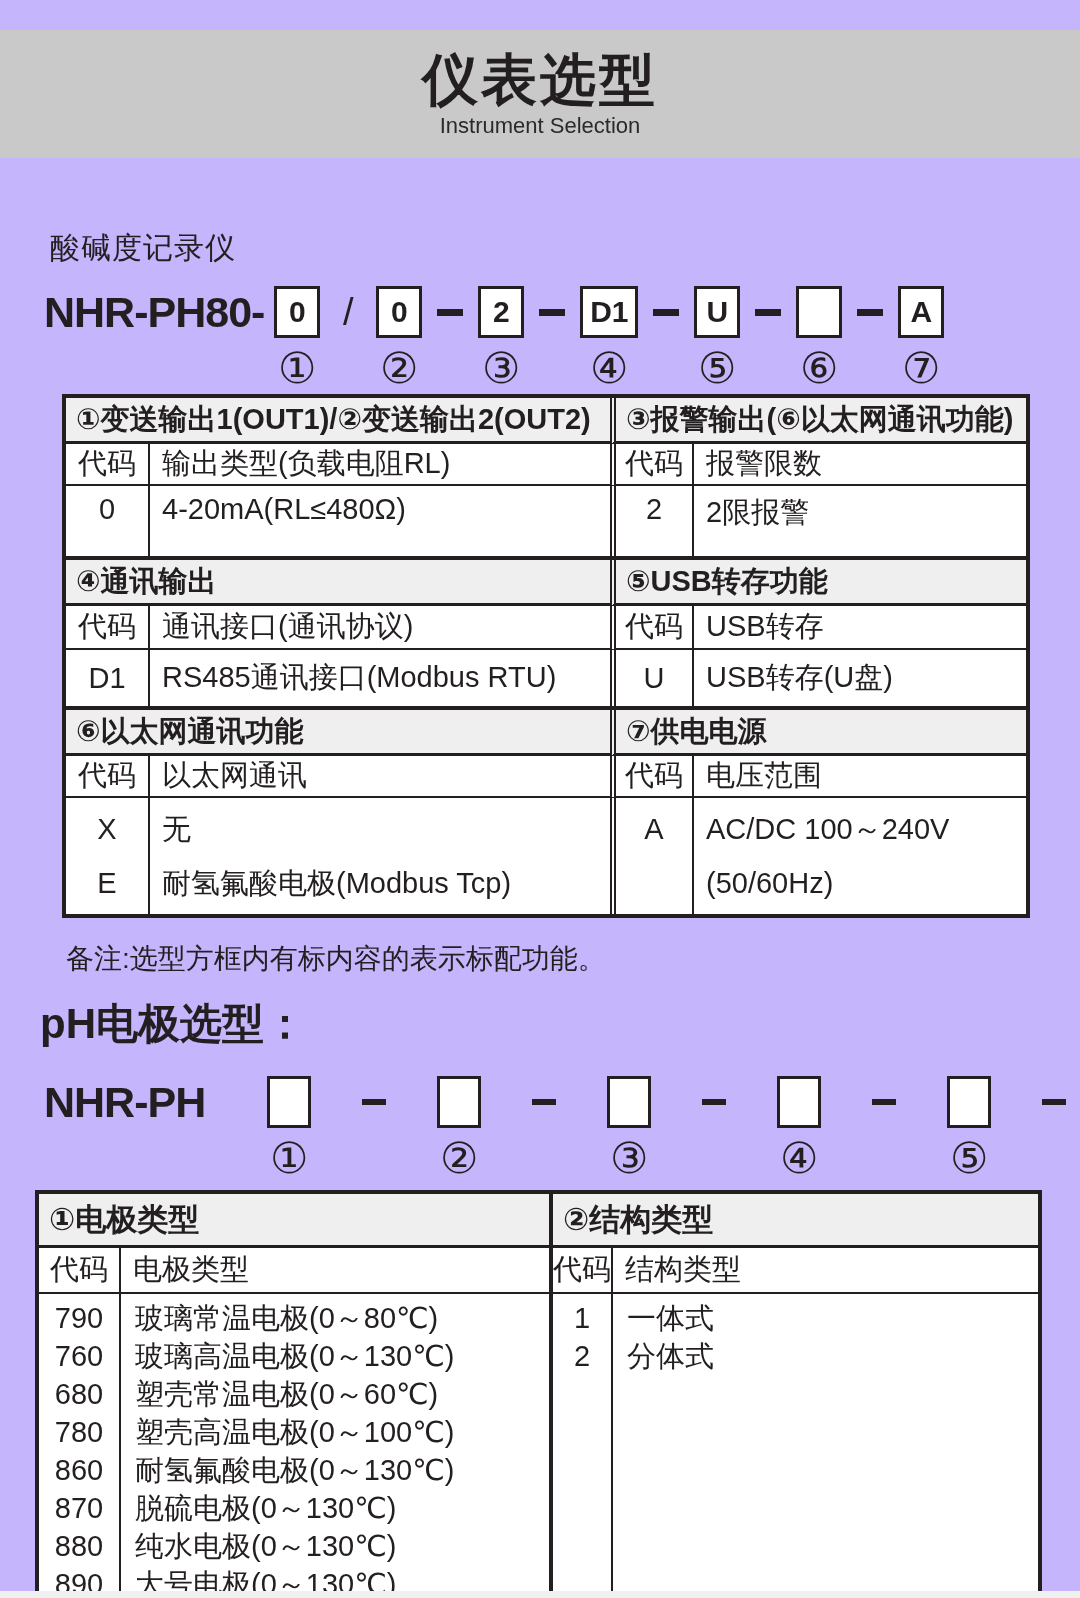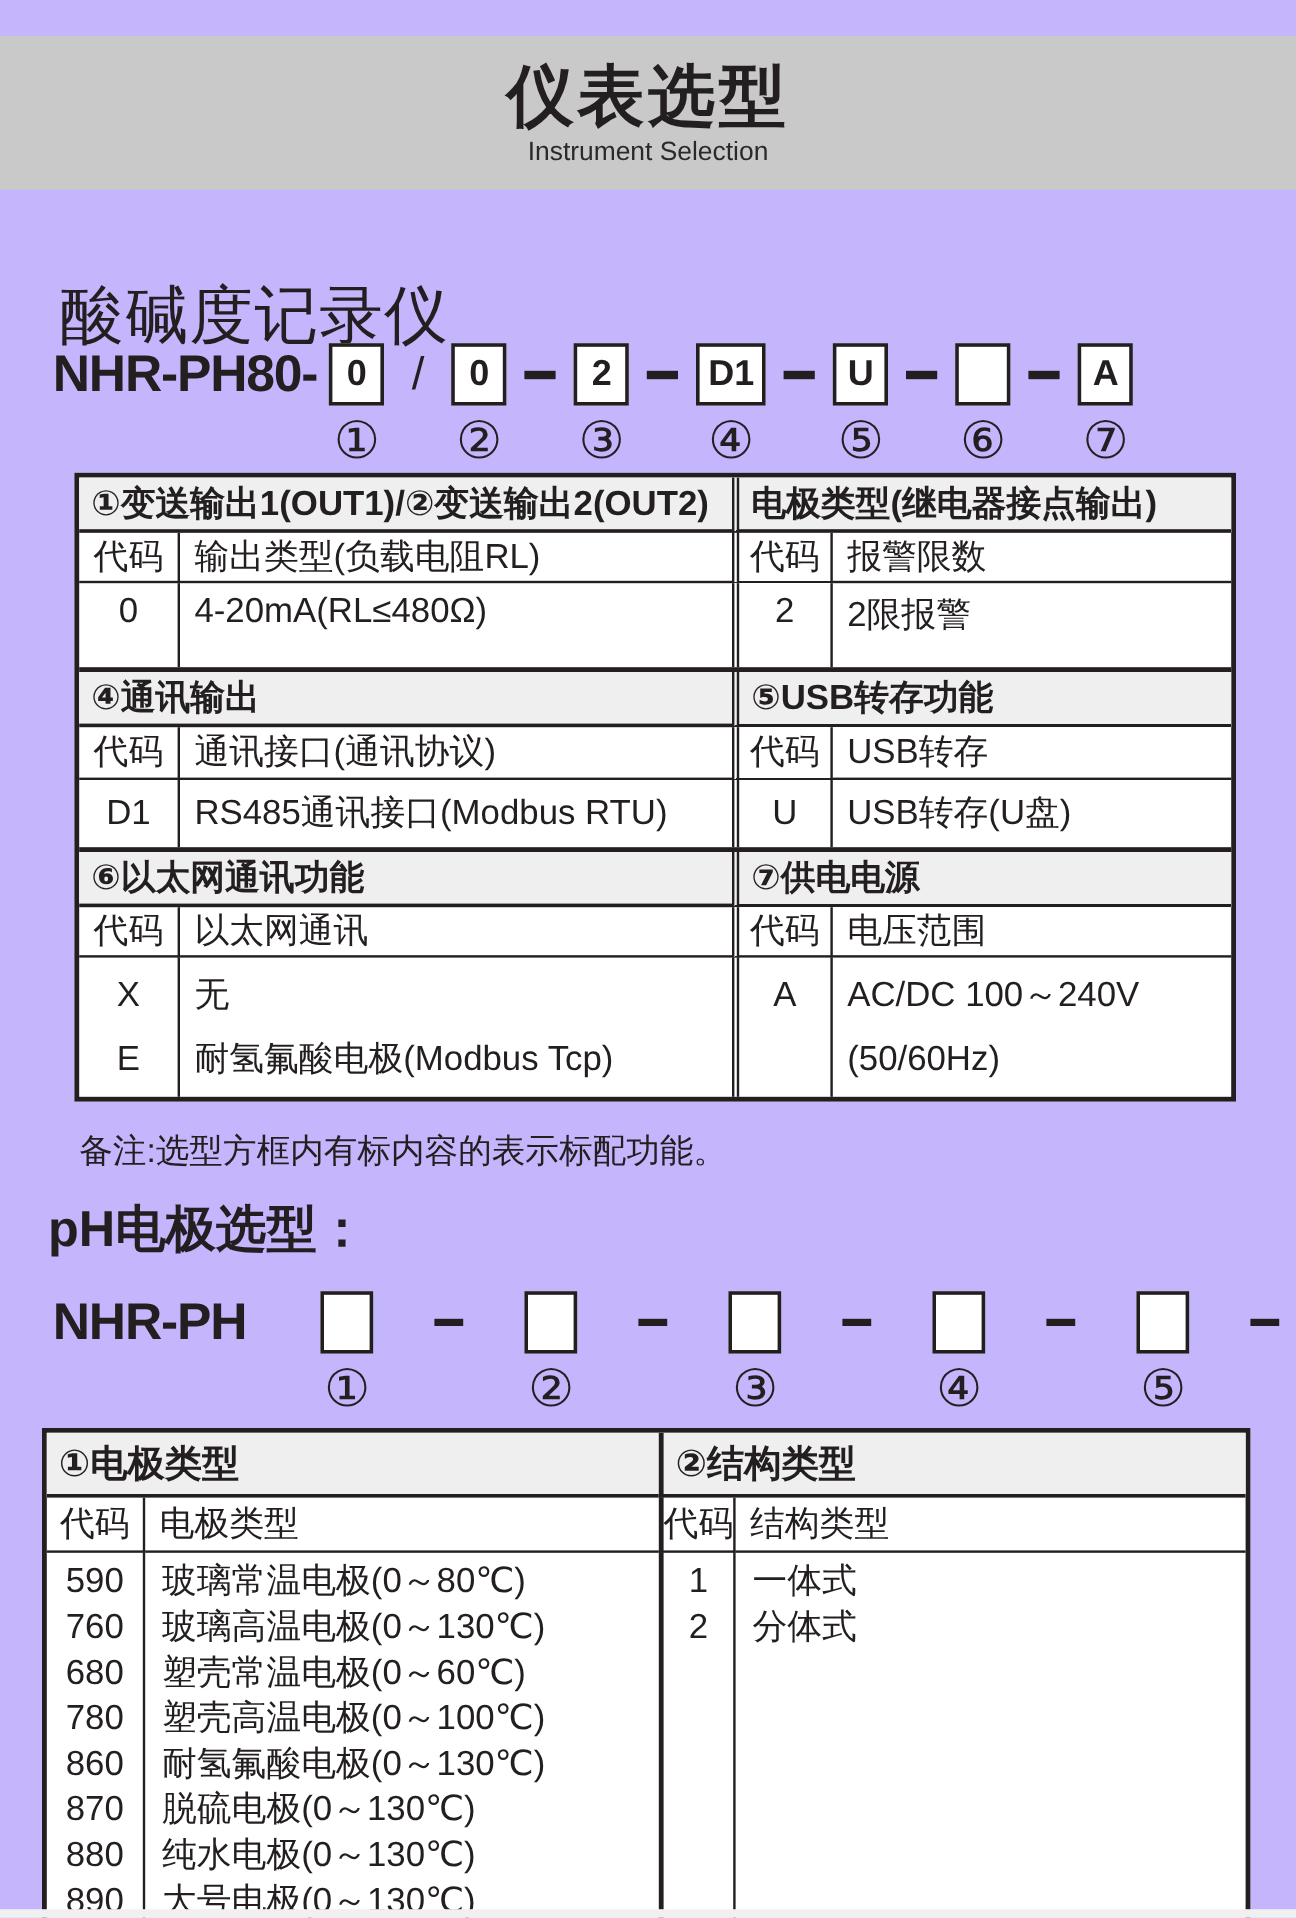--- a/index.html
+++ b/index.html
@@ -7,21 +7,21 @@
         font-family:"Liberation Sans","DejaVu Sans",sans-serif;color:#231f20;}
   .page *{box-sizing:border-box;}
 
   
   .band{position:absolute;left:0;top:30px;width:1080px;height:128px;background:#c9c9c9;
         display:flex;flex-direction:column;align-items:center;justify-content:center;}
   .band-title{font-size:56px;font-weight:700;letter-spacing:3px;line-height:62px;}
   .band-sub{font-size:22px;color:#2a2a2a;margin-top:2px;}
 
   
-  .rec-title{position:absolute;left:50px;top:228px;margin:0;font-size:53px;font-weight:500;letter-spacing:1px;}
+  .rec-title{position:absolute;left:50px;top:228px;margin:0;font-size:30px;font-weight:500;letter-spacing:1px;}
 
   .model-row{position:absolute;display:flex;align-items:flex-start;}
   .rec-row{left:44px;top:286px;}
   .prefix{font-size:43px;font-weight:600;letter-spacing:-1px;line-height:52px;margin-right:10px;white-space:nowrap;}
   .seg{display:flex;flex-direction:column;align-items:center;}
   .mbox{width:46px;height:52px;border:3px solid #231f20;display:flex;align-items:center;justify-content:center;
         font-size:30px;font-weight:600;background:#fff;}
   .mbox.wide{width:58px;}
   .circ{margin-top:8px;font-size:43px;line-height:44px;font-weight:400;}
   .sep{height:52px;display:flex;align-items:center;justify-content:center;}
@@ -138,21 +138,21 @@
     <div class="seg">
       <div class="mbox">A</div>
       <div class="circ">⑦</div>
     </div>
   </div>
 
   <div class="t1">
 
     <div class="tsec s1">
       <div class="cell hd hd-l">①变送输出1(OUT1)/②变送输出2(OUT2)</div>
-      <div class="cell hd hd-r mid">电极类型(继电器接点输出)</div>
+      <div class="cell hd hd-r mid">③报警输出(⑥以太网通讯功能)</div>
 
       <div class="cell sub codecol">代码</div>
       <div class="cell sub lblcol">输出类型(负载电阻RL)</div>
       <div class="cell sub codecol mid">代码</div>
       <div class="cell sub lblcol">报警限数</div>
 
       <div class="cell codecol dtop">0</div>
       <div class="cell lblcol dtop">4-20mA(RL≤480Ω)</div>
       <div class="cell codecol mid dtop">2</div>
       <div class="cell lblcol dtop">2限报警</div>
@@ -256,21 +256,21 @@
   <div class="t2">
     <div class="cell hd hd-l">①电极类型</div>
     <div class="cell hd hd-r mid2">②结构类型</div>
 
     <div class="cell sub codecol">代码</div>
     <div class="cell sub lblcol">电极类型</div>
     <div class="cell sub codecol mid2">代码</div>
     <div class="cell sub lblcol">结构类型</div>
 
     <div class="cell codecol dlist">
-      <div>590</div>
+      <div>790</div>
       <div>760</div>
       <div>680</div>
       <div>780</div>
       <div>860</div>
       <div>870</div>
       <div>880</div>
       <div>890</div>
     </div>
     <div class="cell dlist lbls">
       <div>玻璃常温电极(0～80℃)</div>

